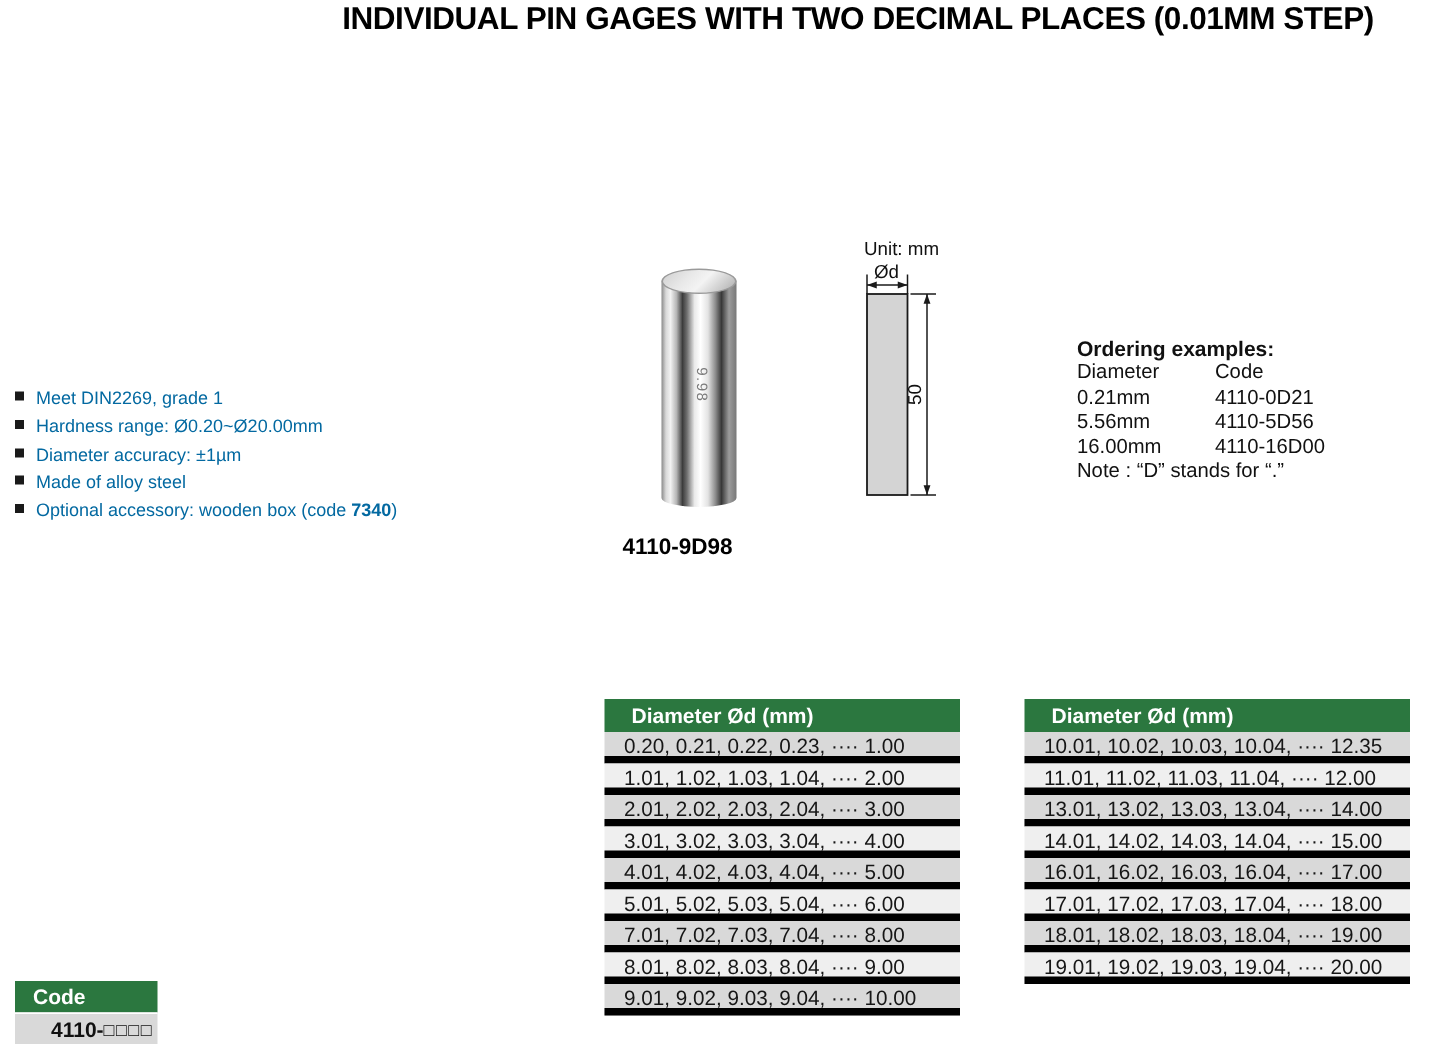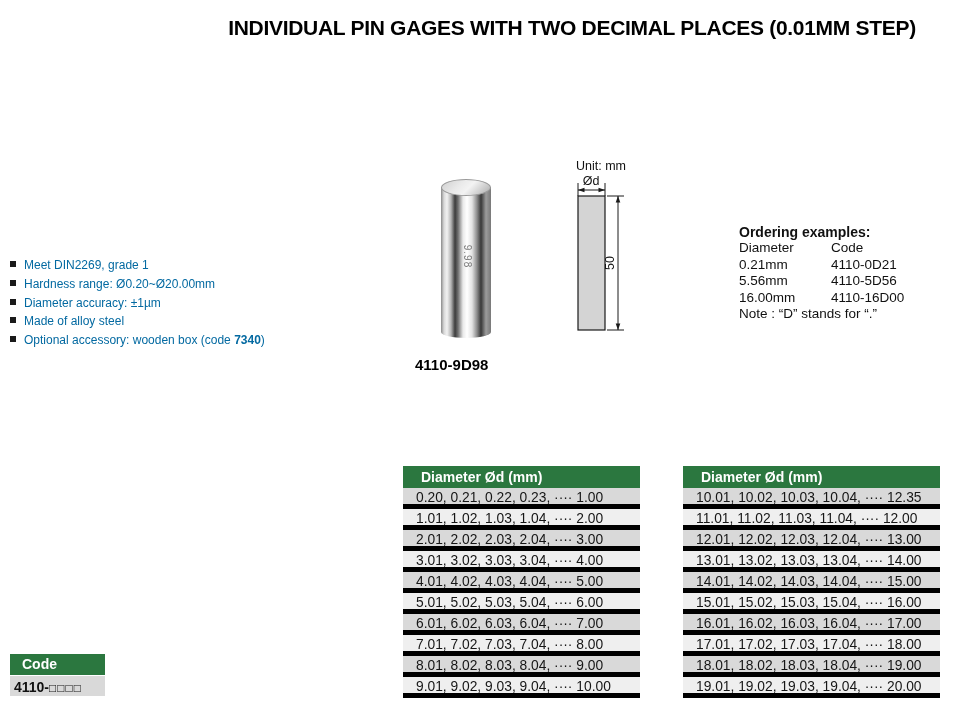--- a/index.html
+++ b/index.html
@@ -1,21 +1,21 @@
 <!DOCTYPE html>
 <html><head>
 <meta charset="utf-8">
 <style>
   * { margin:0; padding:0; box-sizing:border-box; }
   html,body { background:#ffffff; }
   body { font-family:"Liberation Sans","DejaVu Sans",sans-serif; color:#111; }
   .page { position:relative; width:961px; height:703px; background:#fff; overflow:hidden; }
 
   .title {
-    position:absolute; left:186px; top:16px; width:772px;
+    position:absolute; left:186px; top:1px; width:772px;
     text-align:center; font-size:21px; font-weight:bold; letter-spacing:-0.3px;
     white-space:nowrap; color:#000;
   }
 
   
   .features { position:absolute; left:10px; top:256px; list-style:none; }
   .features li { font-size:12px; line-height:18.8px; color:#0369a1; white-space:nowrap; }
   .features .sq {
     display:inline-block; width:6px; height:6px; background:#1a1a1a;
     margin-right:8px; vertical-align:2px;
@@ -48,21 +48,21 @@
   }
 
   
   .unit-label { position:absolute; left:576px; top:159px; font-size:12.5px; color:#111; }
   .dim-svg { position:absolute; left:558px; top:172px; }
   .dim-svg line { stroke:#1a1a1a; stroke-width:1; }
   .dim-svg text { font-family:"Liberation Sans","DejaVu Sans",sans-serif; font-size:12.5px; fill:#111; }
   .dim-svg polygon { fill:#1a1a1a; }
 
   
-  .ordering { position:absolute; left:718px; top:224px; width:210px; font-size:13.5px; line-height:16.4px;margin-left:21px; }
+  .ordering { position:absolute; left:718px; top:224px; width:210px; font-size:13.5px; line-height:16.4px; }
   .ordering .head { font-weight:bold; font-size:14px; }
   .ord-row { display:flex; }
   .ord-row .c1 { width:92px; }
 
   
   .dtable { position:absolute; top:466px; }
   .dtable-1 { left:403px; width:237px; }
   .dtable-2 { left:683px; width:257px; }
   .dtable .thead {
     height:22px; background:#2b773f; color:#ffffff; font-weight:bold;
@@ -75,21 +75,21 @@
   .dtable .trow:nth-child(odd) { background:#d9d9d9; }
   .dtable .trow:nth-child(even) { background:#efefef; }
 
   
   .code-block { position:absolute; left:10px; top:654px; width:95px; }
   .code-block .chead {
     height:21px; background:#2b773f; color:#fff; font-weight:bold;
     font-size:14px; line-height:21px; padding-left:12px;
   }
   .code-block .cval {
-    height:21px; background:#d9d9d9; line-height:21px; padding-left:4px;
+    height:21px; background:#d9d9d9; line-height:21px; padding-left:24px;
     border-top:1px solid #fff;
   }
   .code-block .cval .pfx { font-weight:bold; font-size:14px; }
   .code-block .cval .boxes { font-size:12px; letter-spacing:1px; vertical-align:0.5px; }
 </style>
 </head>
 <body>
 
 <div class="page">
 
@@ -150,36 +150,33 @@
 
   <div class="dtable dtable-1">
     <div class="thead">Diameter Ød (mm)</div>
     <div>
       <div class="trow">0.20, 0.21, 0.22, 0.23, ···· 1.00</div>
       <div class="trow">1.01, 1.02, 1.03, 1.04, ···· 2.00</div>
       <div class="trow">2.01, 2.02, 2.03, 2.04, ···· 3.00</div>
       <div class="trow">3.01, 3.02, 3.03, 3.04, ···· 4.00</div>
       <div class="trow">4.01, 4.02, 4.03, 4.04, ···· 5.00</div>
       <div class="trow">5.01, 5.02, 5.03, 5.04, ···· 6.00</div>
-      <div class="trow">6.01, 6.02, 6.03, 6.04, ···· 7.00</div>
       <div class="trow">7.01, 7.02, 7.03, 7.04, ···· 8.00</div>
       <div class="trow">8.01, 8.02, 8.03, 8.04, ···· 9.00</div>
       <div class="trow">9.01, 9.02, 9.03, 9.04, ···· 10.00</div>
     </div>
   </div>
 
   <div class="dtable dtable-2">
     <div class="thead">Diameter Ød (mm)</div>
     <div>
       <div class="trow">10.01, 10.02, 10.03, 10.04, ···· 12.35</div>
       <div class="trow">11.01, 11.02, 11.03, 11.04, ···· 12.00</div>
-      <div class="trow">12.01, 12.02, 12.03, 12.04, ···· 13.00</div>
       <div class="trow">13.01, 13.02, 13.03, 13.04, ···· 14.00</div>
       <div class="trow">14.01, 14.02, 14.03, 14.04, ···· 15.00</div>
-      <div class="trow">15.01, 15.02, 15.03, 15.04, ···· 16.00</div>
       <div class="trow">16.01, 16.02, 16.03, 16.04, ···· 17.00</div>
       <div class="trow">17.01, 17.02, 17.03, 17.04, ···· 18.00</div>
       <div class="trow">18.01, 18.02, 18.03, 18.04, ···· 19.00</div>
       <div class="trow">19.01, 19.02, 19.03, 19.04, ···· 20.00</div>
     </div>
   </div>
 
   <div class="code-block">
     <div class="chead">Code</div>
     <div class="cval">

